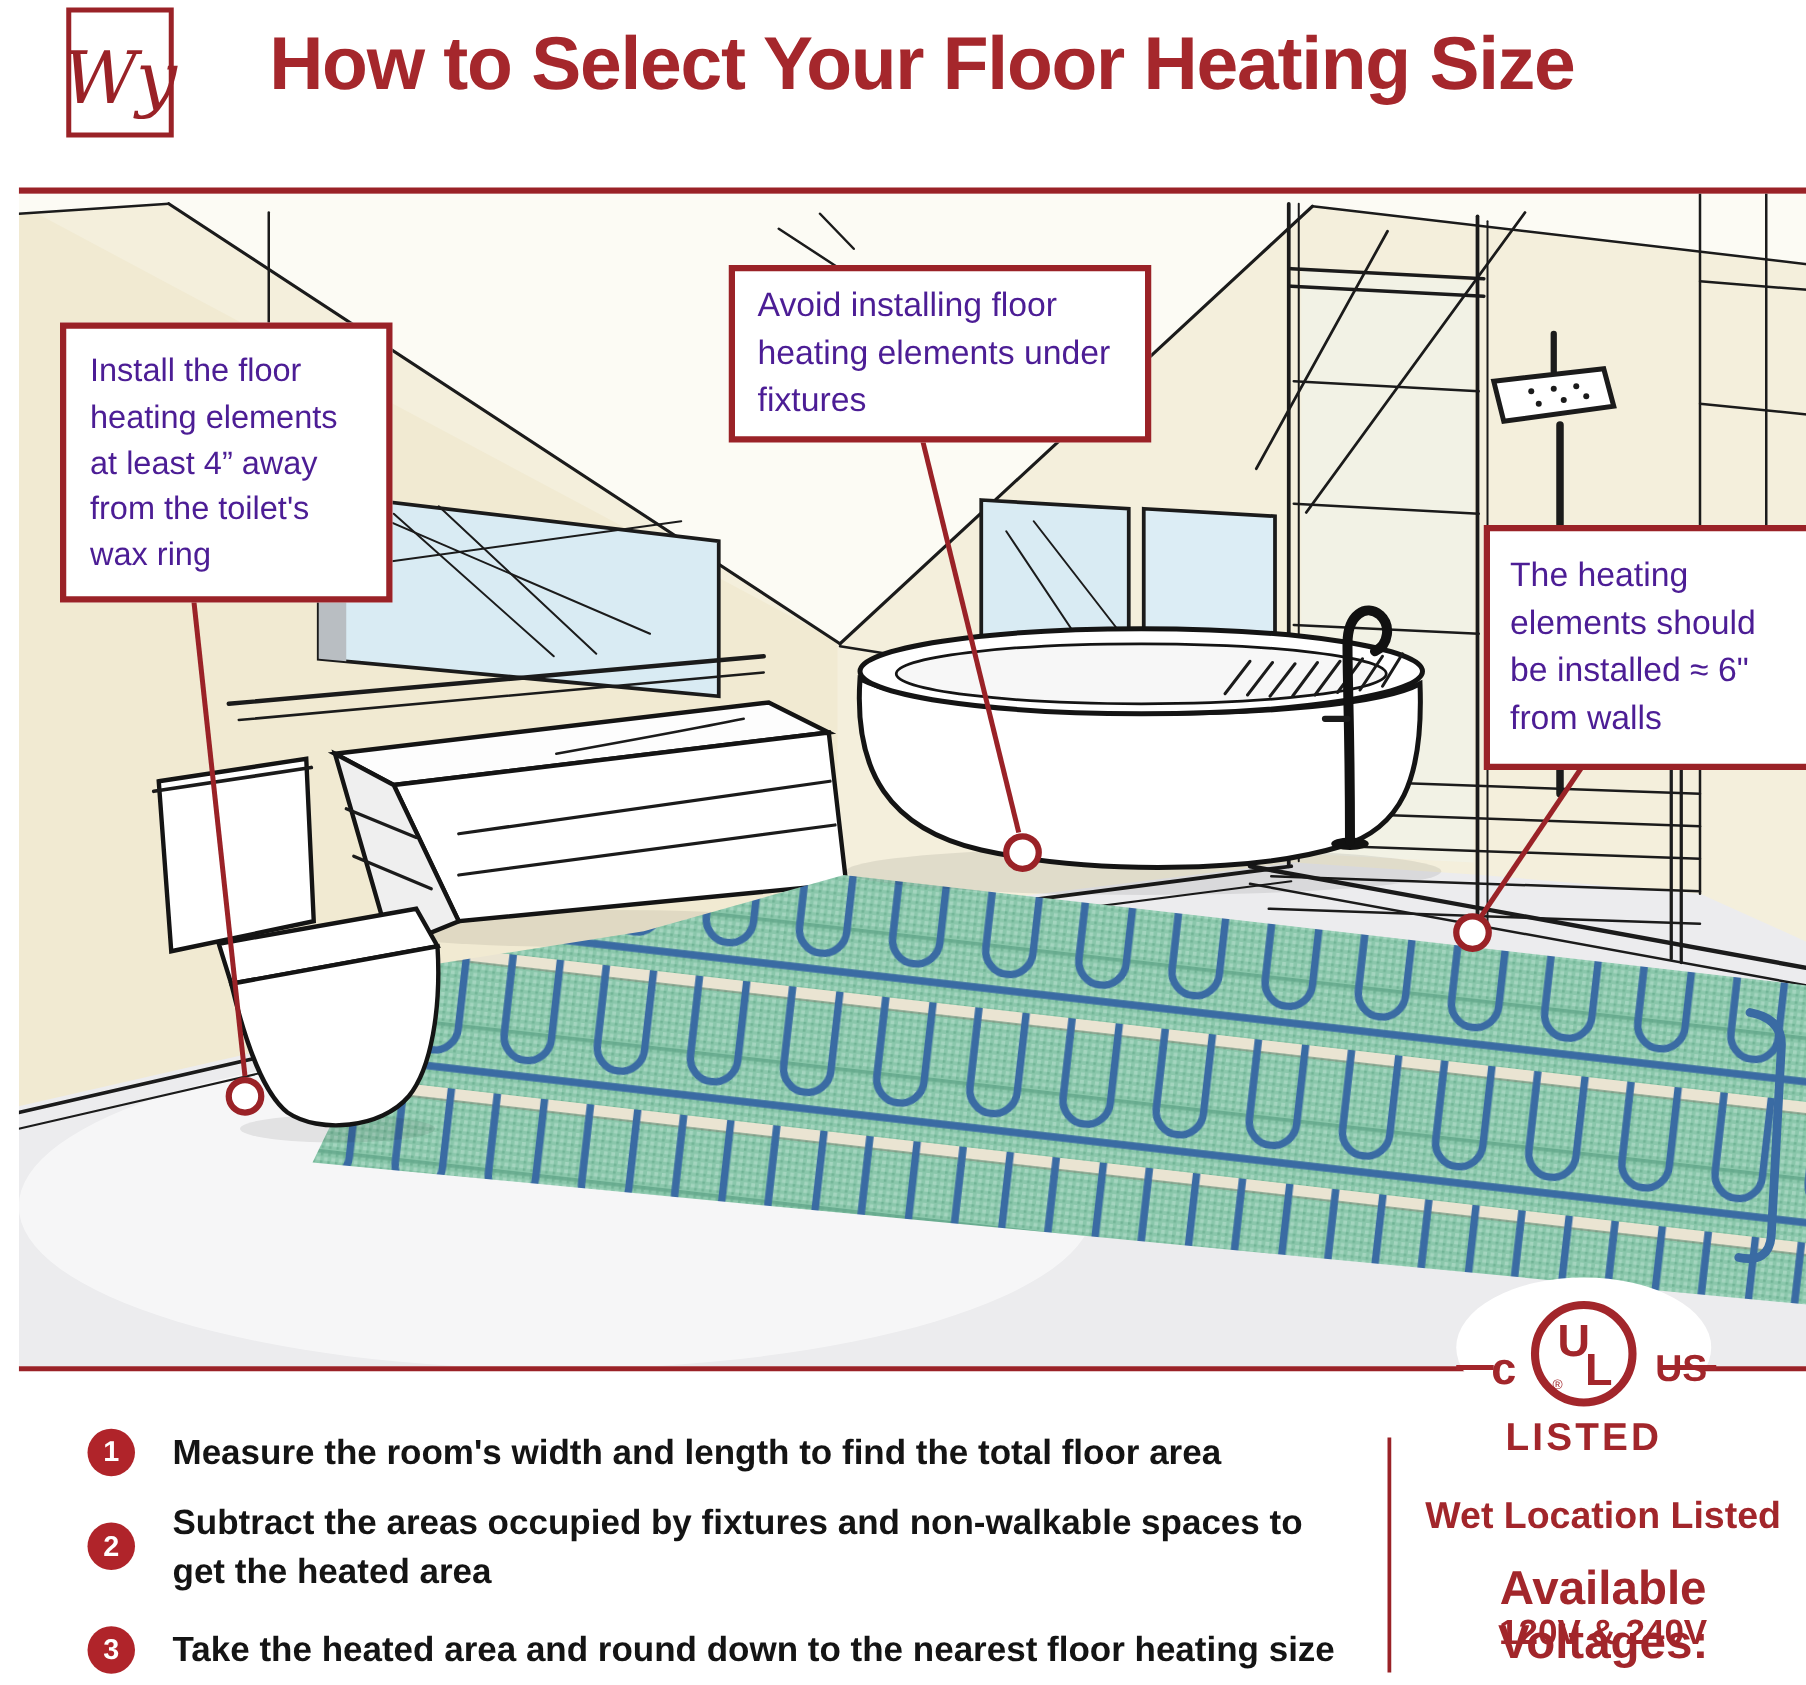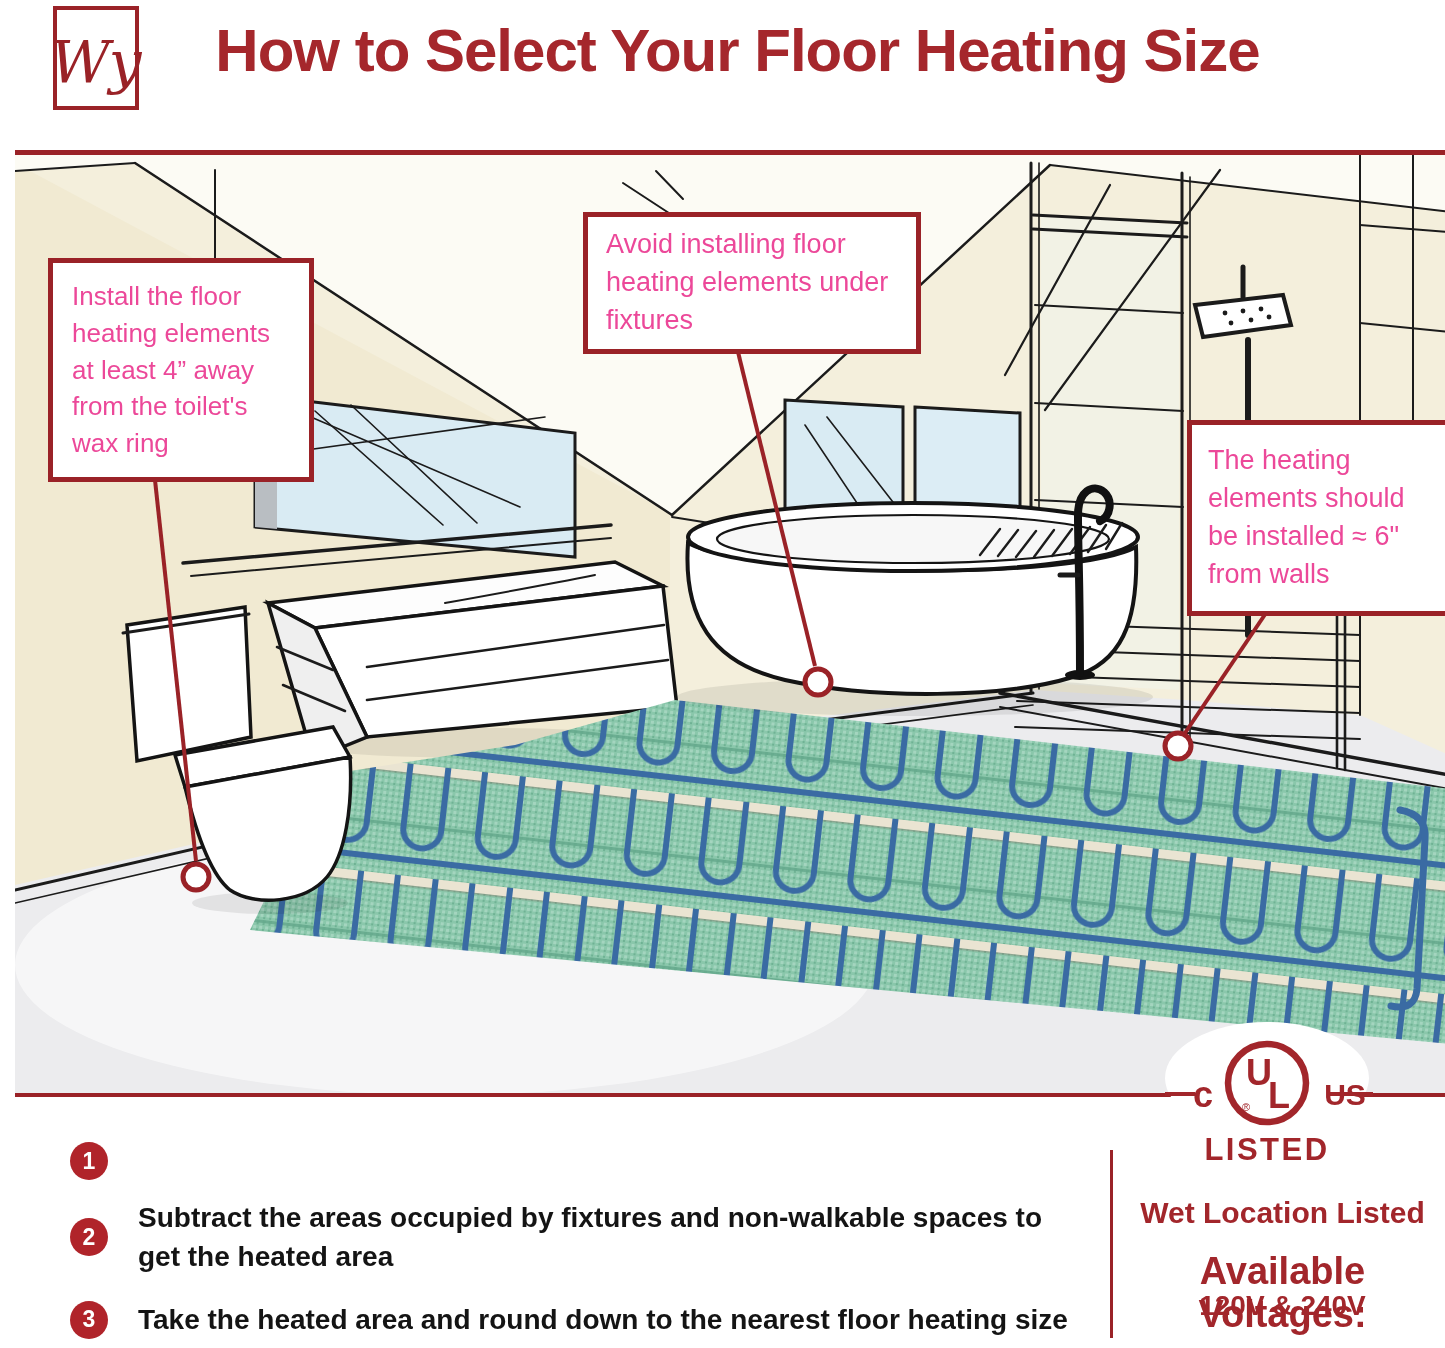--- a/index.html
+++ b/index.html
@@ -15,21 +15,21 @@
     font-size:60px;font-weight:bold;color:#A5272C;letter-spacing:-1px;}
 
   .rule{position:absolute;left:0;width:1445px;background:#9A2227;}
   #rule-top{top:150px;height:5px;}
   #rule-bottom{top:1093px;height:4px;}
 
   
   #scene{position:absolute;left:0;top:155px;width:1445px;height:938px;}
 
   .callout{position:absolute;background:#ffffff;border:5px solid #9A2227;
-    color:#ec4899;font-weight:500;box-sizing:border-box;
+    color:#4c1d95;font-weight:500;box-sizing:border-box;
     display:flex;align-items:center;}
   .callout p{margin:0;}
   #callout-toilet{left:33px;top:258px;width:266px;height:224px;
     font-size:26px;line-height:1.42;padding:8px 14px 8px 19px;}
   #callout-fixtures{left:568px;top:212px;width:338px;height:142px;
     font-size:27px;line-height:1.4;padding:8px 18px;}
   #callout-walls{left:1172px;top:420px;width:263px;height:196px;
     font-size:27px;line-height:1.4;padding:8px 16px;}
 
   
@@ -222,20 +222,21 @@
     <text x="126" y="73" text-anchor="middle" font-family="Liberation Sans, sans-serif" font-weight="bold" font-size="36" fill="#A2262B">U</text>
     <text x="146" y="96" text-anchor="middle" font-family="Liberation Sans, sans-serif" font-weight="bold" font-size="36" fill="#A2262B">L</text>
     <text x="113" y="99" text-anchor="middle" font-family="Liberation Sans, sans-serif" font-size="11" fill="#A2262B">®</text>
     <text x="70" y="95" text-anchor="middle" font-family="Liberation Sans, sans-serif" font-weight="bold" font-size="36" fill="#A2262B">c</text>
     <text x="212" y="93" text-anchor="middle" font-family="Liberation Sans, sans-serif" font-weight="bold" font-size="30" fill="#A2262B">US</text>
     <text x="134" y="148" text-anchor="middle" font-family="Liberation Sans, sans-serif" font-weight="bold" font-size="31" letter-spacing="2.5" fill="#A2262B">LISTED</text>
   </svg>
 
   <div id="step-1" class="step">
     <div class="step-badge">1</div>
+    <div class="step-text">Measure the room's width and length to find the total floor area</div>
   </div>
   <div id="step-2" class="step">
     <div class="step-badge">2</div>
     <div class="step-text">Subtract the areas occupied by fixtures and non-walkable spaces to get the heated area</div>
   </div>
   <div id="step-3" class="step">
     <div class="step-badge">3</div>
     <div class="step-text">Take the heated area and round down to the nearest floor heating size</div>
   </div>
 

